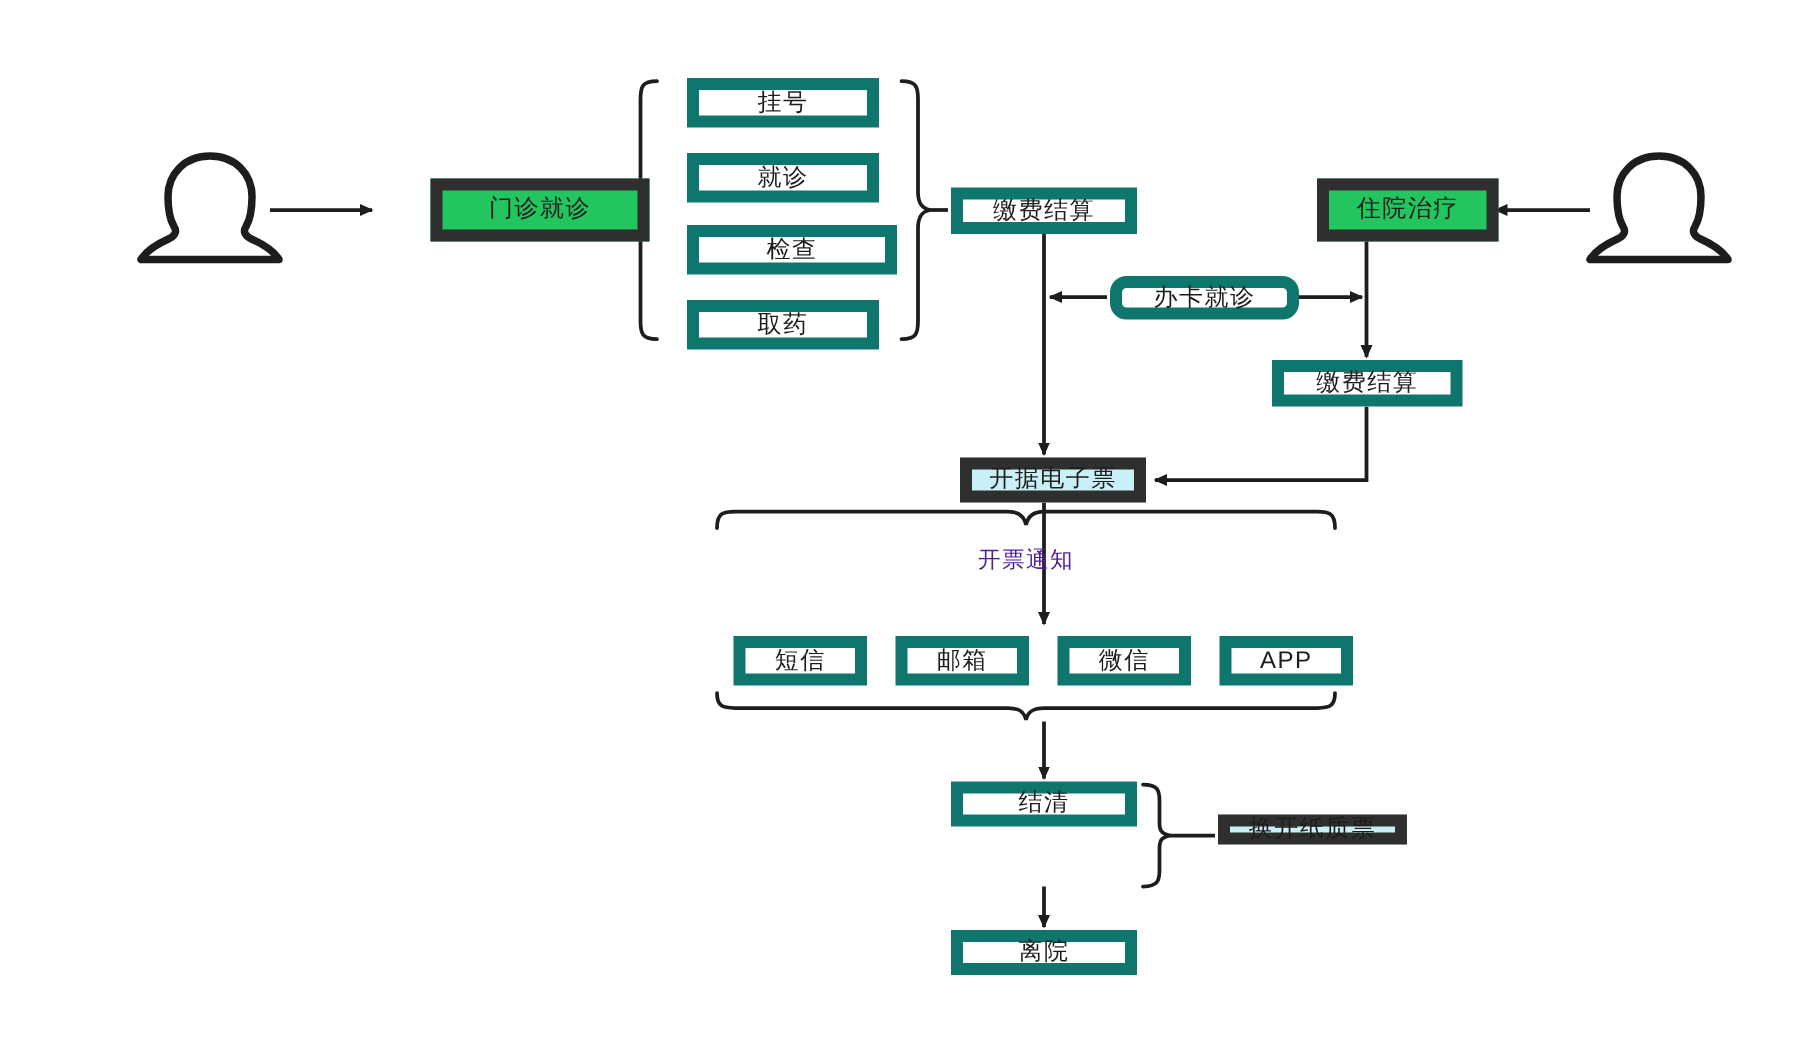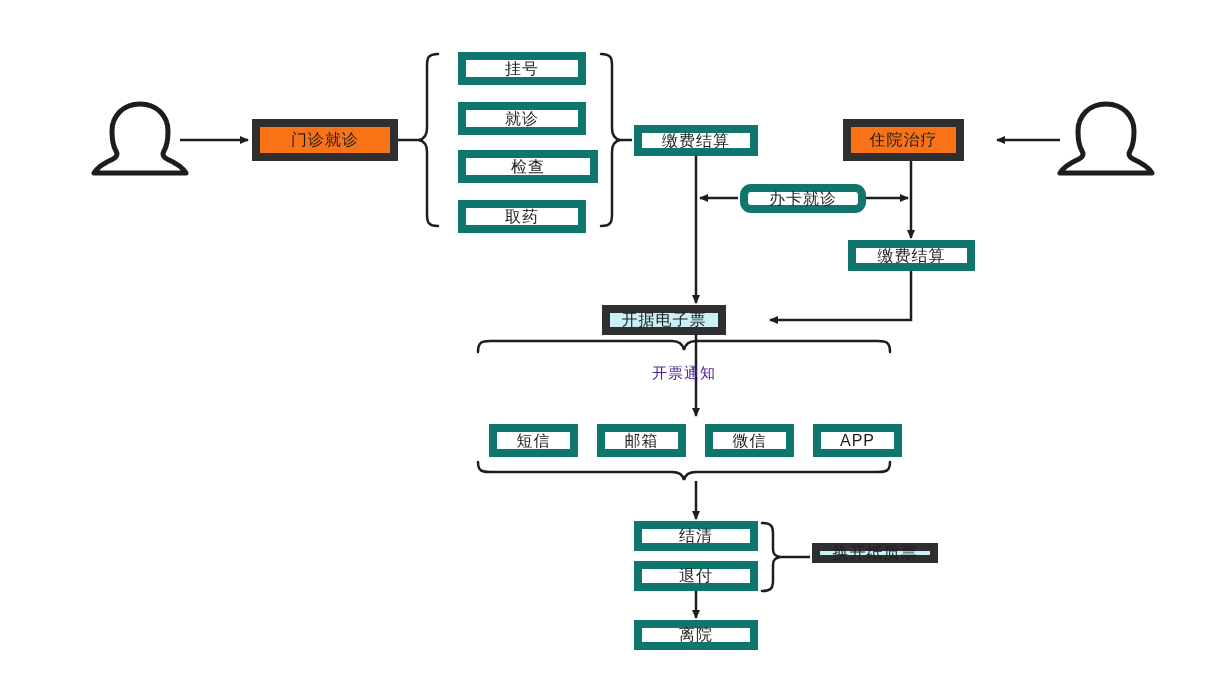--- a/index.html
+++ b/index.html
@@ -25,22 +25,23 @@
     display: flex;
     align-items: center;
     justify-content: center;
     font-size: 16px;
     color: #1d1d1d;
     letter-spacing: 1px;
     line-height: 1;
     white-space: nowrap;
   }
   .node.green {
-    background: #f97316;
+    background: #22c55e;
     border-color: #2f2f2f;
+    margin-left: 35px;
   }
   .node.cyan {
     background: #c9eff7;
     border-color: #2f2f2f;
   }
   .label {
     position: absolute;
     font-size: 15px;
     color: #4c1d95;
     letter-spacing: 1px;
@@ -149,21 +150,21 @@
   </div>
 
   <div class="node" style="left:740px; top:184px; width:126px; height:29px;border-radius:11px;">
     <span>办卡就诊</span>
   </div>
 
   <div class="node" style="left:848px; top:240px; width:127px; height:31px;">
     <span>缴费结算</span>
   </div>
 
-  <div class="node cyan" style="left:602px; top:305px; width:124px; height:30px;">
+  <div class="node cyan" style="left:640px; top:305px; width:124px; height:30px;">
     <span>开据电子票</span>
   </div>
 
   <div class="label" style="left:652px; top:364px;">
     <span>开票通知</span>
   </div>
 
   <div class="node" style="left:489px; top:424px; width:89px; height:33px;">
     <span>短信</span>
   </div>
@@ -177,23 +178,20 @@
   </div>
 
   <div class="node" style="left:813px; top:424px; width:89px; height:33px;">
     <span>APP</span>
   </div>
 
   <div class="node" style="left:634px; top:521px; width:124px; height:30px;">
     <span>结清</span>
   </div>
 
-  <div class="node" style="left:634px; top:561px; width:124px; height:30px;">
-    <span>退付</span>
-  </div>
 
   <div class="node" style="left:634px; top:620px; width:124px; height:30px;">
     <span>离院</span>
   </div>
 
   <div class="node cyan" style="left:812px; top:543px; width:126px; height:20px;">
     <span>换开纸质票</span>
   </div>
 
 </div>

